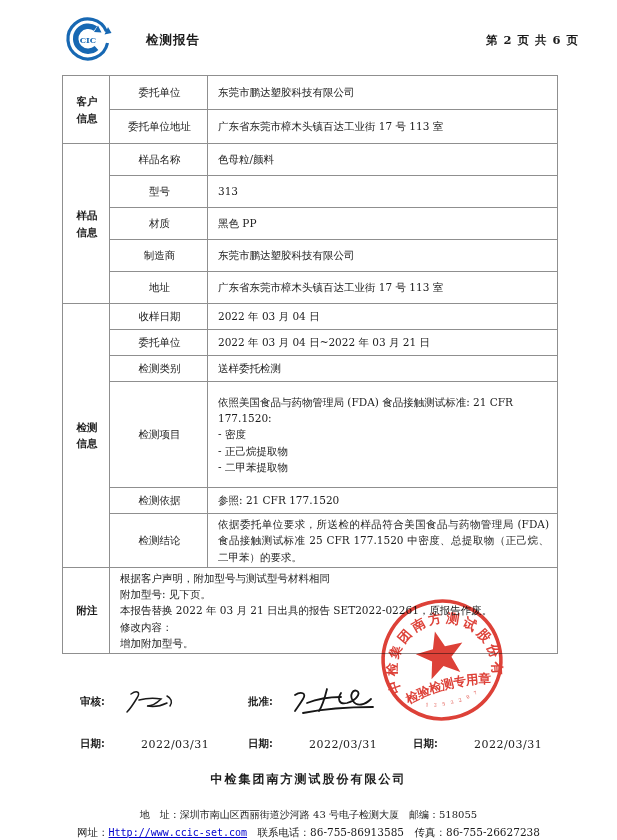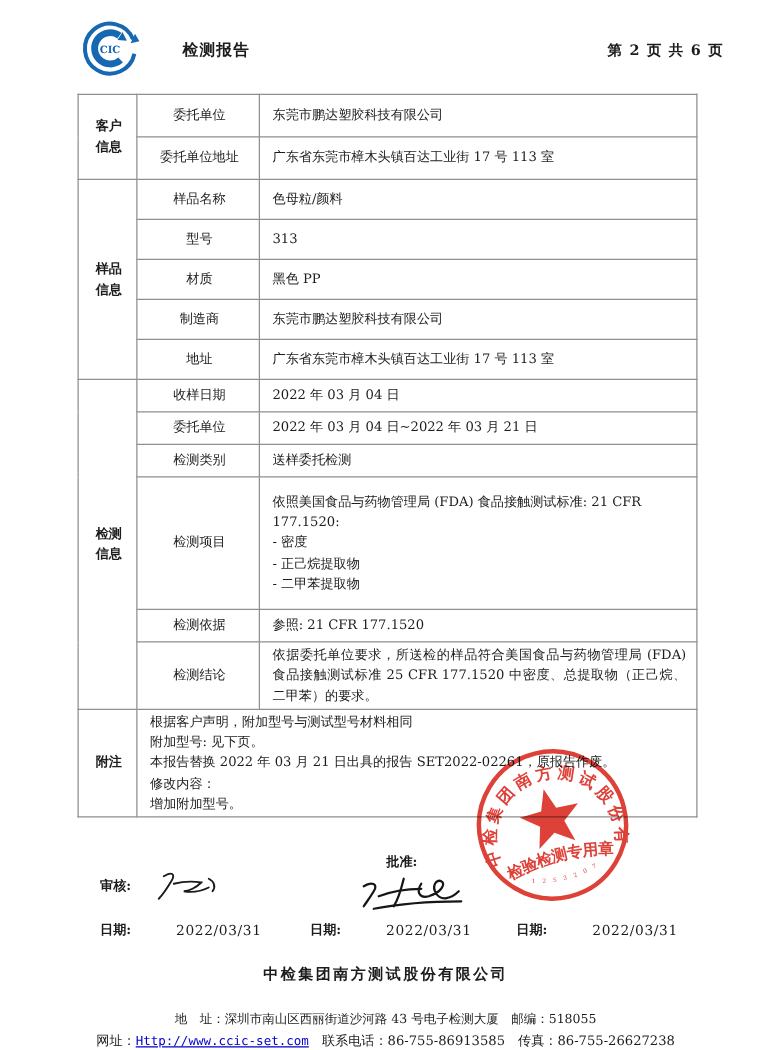--- a/index.html
+++ b/index.html
@@ -44,21 +44,21 @@
   .sig-cell, .date-cell { display:flex; align-items:center; padding-left:18px; }
   .sig-label, .date-label { font-size:10.5px; font-weight:bold; white-space:nowrap; }
   .sig-img { margin-left:14px; }
   .date-value { font-size:11px; margin-left:36px; letter-spacing:0.5px; }
   
   .stamp {
     position:absolute; left:379px; top:597px; width:126px; height:126px;
     transform:rotate(-14deg); opacity:0.88; mix-blend-mode:multiply; z-index:5;
     pointer-events:none;
   }
-  .sig-approver { position:relative; z-index:6;flex-direction:column; }
+  .sig-approver { position:relative; z-index:6; }
   
   .footer { position:absolute; left:0; top:771px; width:617px; text-align:center; }
   .footer-company { font-size:12px; font-weight:bold; letter-spacing:2px; }
   .footer-address { margin-top:20px; font-size:10px; }
   .footer-web { margin-top:4px; font-size:10.5px; }
   .footer-web a { color:#0000cc; text-decoration:underline; font-family:"DejaVu Sans Mono","Liberation Mono",monospace; font-size:10px; }
 </style>
 </head>
 <body>
 

